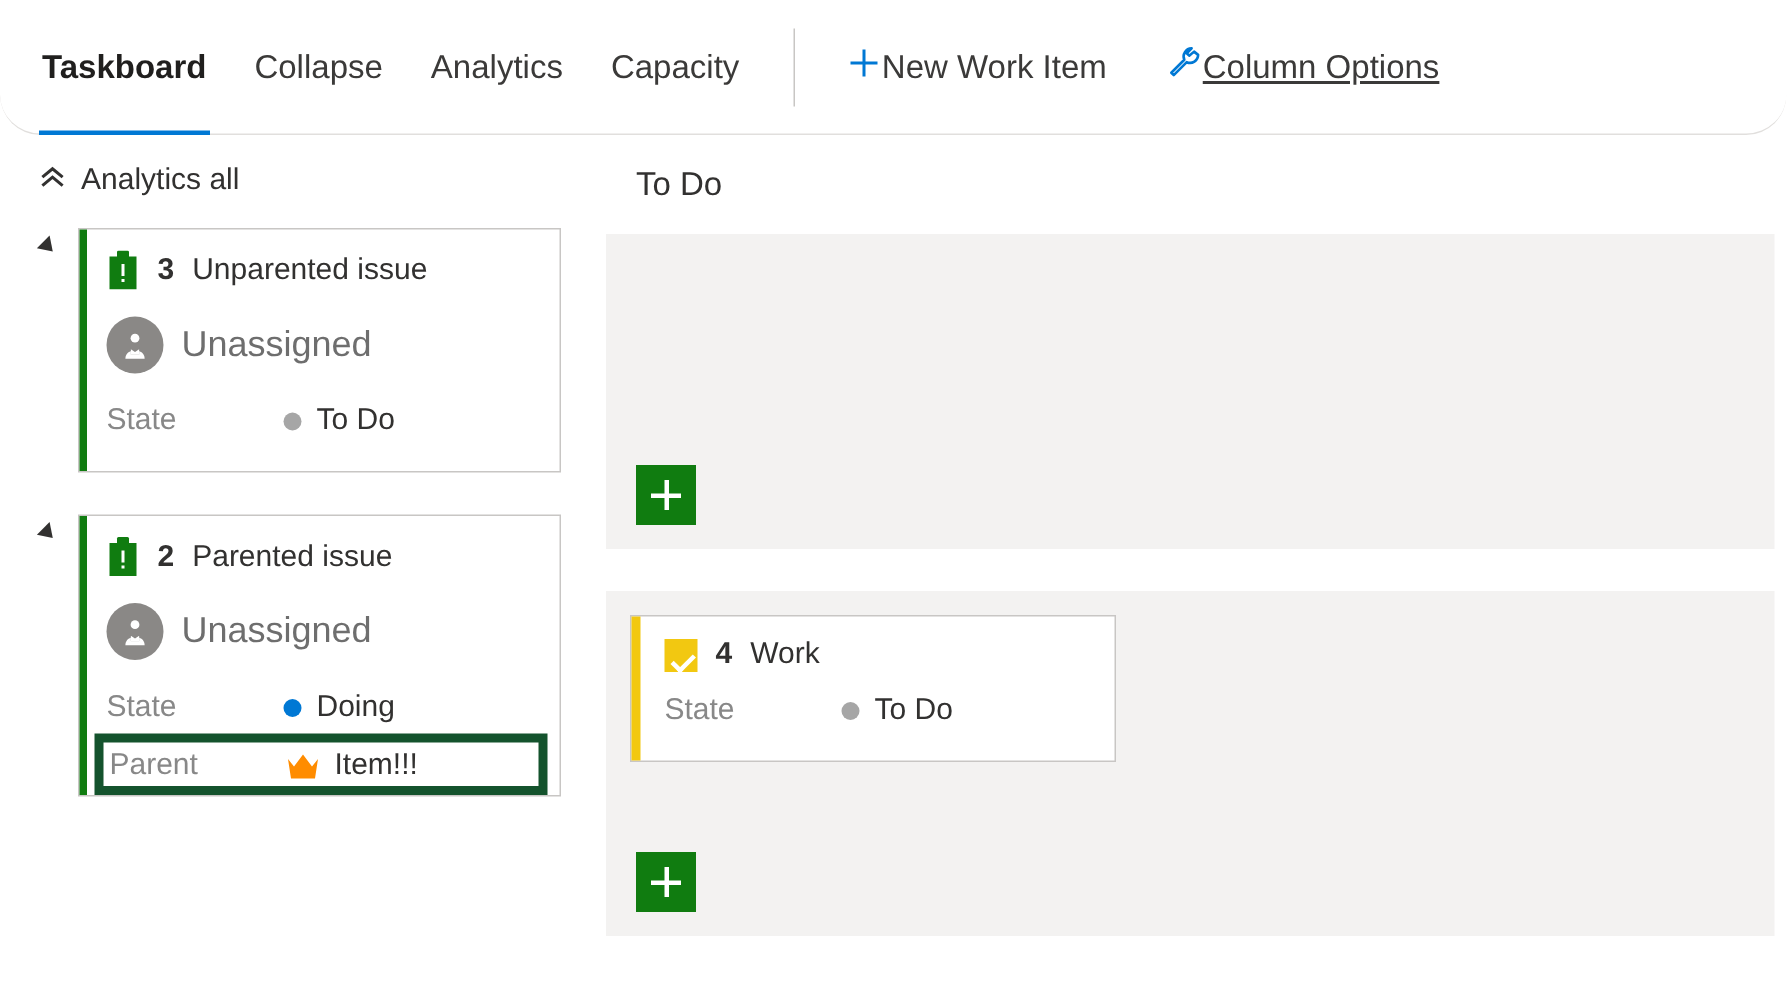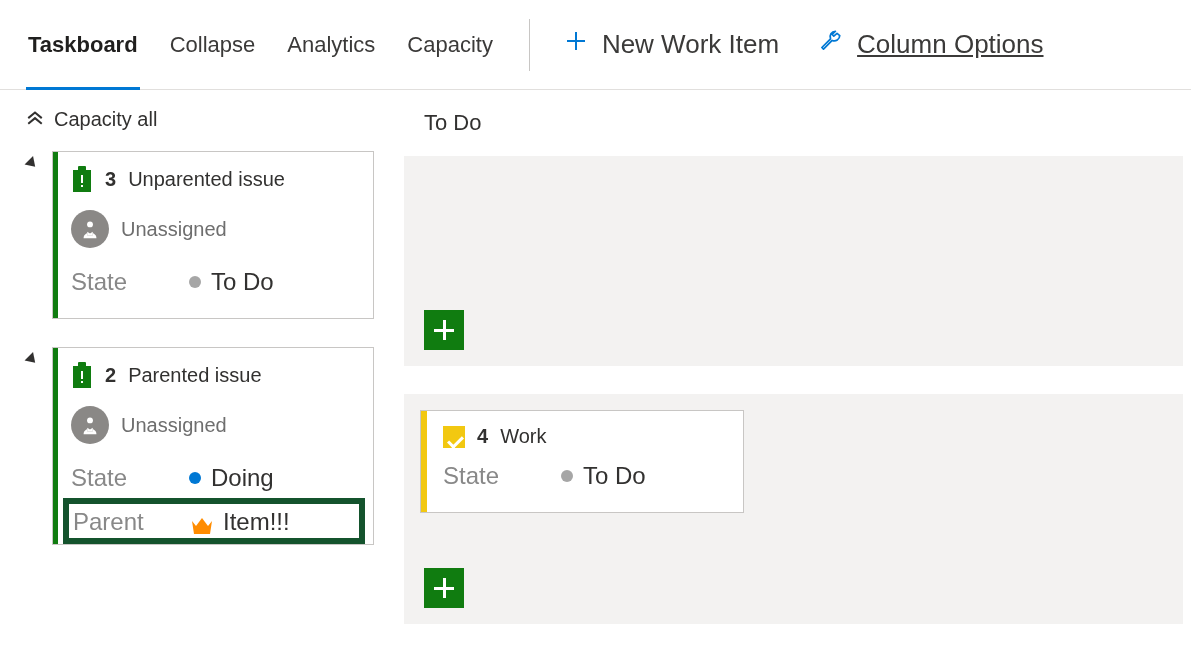--- a/index.html
+++ b/index.html
@@ -9,38 +9,39 @@
     color: #323130;
     background: #fff;
     font-size: 18px;
   }
   .page { width: 1191px; height: 654px; position: relative; }
 
   .tabbar {
     display: flex; align-items: center;
     height: 90px; padding: 0 26px 0 26px;
     border-bottom: 1px solid #e1dfdd;
+    border-radius: 27px;
   }
   .tabs { display: flex; gap: 28px; align-items: center; height: 100%; }
   .tab {
     display: flex; align-items: center; height: 100%;
     font-size: 22px; color: #3b3a39; cursor: pointer;
     padding: 0 2px; position: relative;
   }
   .tab.active { font-weight: 600; color: #201f1e; }
   .tab.active::after {
     content: ""; position: absolute; left: 0; right: 0; bottom: -1px;
     height: 3px; background: #0078d4;
   }
   .tab-sep {
     width: 1px; height: 52px; background: #c8c6c4; margin: 0 34px;
   }
   .action {
-    display: flex; align-items: center; gap: 14px;
-    font-size: 26px; color: #3b3a39; cursor: pointer; margin-right: 38px;
+    display: flex; align-items: center; 
+    font-size: 22px; color: #3b3a39; cursor: pointer; margin-right: 38px;
   }
   .action:last-child { margin-right: 0; text-decoration: underline; }
 
   .content {
     display: flex; padding-top: 18px;
   }
   .leftcol { width: 404px; padding-left: 26px; flex-shrink: 0; }
   .rightcol { flex: 1; padding-right: 8px; }
 
   .collapse-row {
@@ -71,24 +72,24 @@
   .stripe-yellow { background: #f2c811; }
 
   .card-title-row {
     display: flex; align-items: center; gap: 12px; font-size: 20px;
     margin-bottom: 18px;
   }
   .card-title-row .id { font-weight: 700; }
   .card-title-row .title { }
   .assignee-row {
     display: flex; align-items: center; gap: 12px; color: #6e6e6e;
-    font-size: 20px; margin-bottom: 20px;
+    font-size: 24px; margin-bottom: 20px;
   }
   .field-row {
-    display: flex; align-items: flex-start; font-size: 24px; color: #888;
+    display: flex; align-items: flex-start; font-size: 20px; color: #888;
     margin-bottom: 6px;
   }
   .field-row .label { width: 118px; color: #888; }
   .field-row .value { display: flex; align-items: center; gap: 10px; color: #323130; }
   .dot { width: 12px; height: 12px; border-radius: 50%; }
   .dot-gray { background: #a6a6a6; }
   .dot-blue { background: #0078d4; }
 
   .parent-highlight {
     border: 6px solid #14532d; margin: 4px -8px -8px -8px; padding: 4px 4px 2px 4px;
@@ -164,21 +165,21 @@
   </div>
 
   <div class="content">
     <div class="leftcol">
       <div class="collapse-row">
         <span>
           <svg width="18" height="18" viewBox="0 0 16 16">
               <path d="M2 9l6-5 6 5M2 14l6-5 6 5" stroke="#323130" stroke-width="1.8" fill="none"></path>
             </svg>
         </span>
-        <span>Capacity all</span>
+        <span>Analytics all</span>
       </div>
 
       <div class="swimlane">
         <div class="caret">
             <div class="caret-triangle"></div>
           </div>
         <div class="card">
           <div class="stripe stripe-green"></div>
           <div class="card-title-row">
             <span class="icon-issue">

